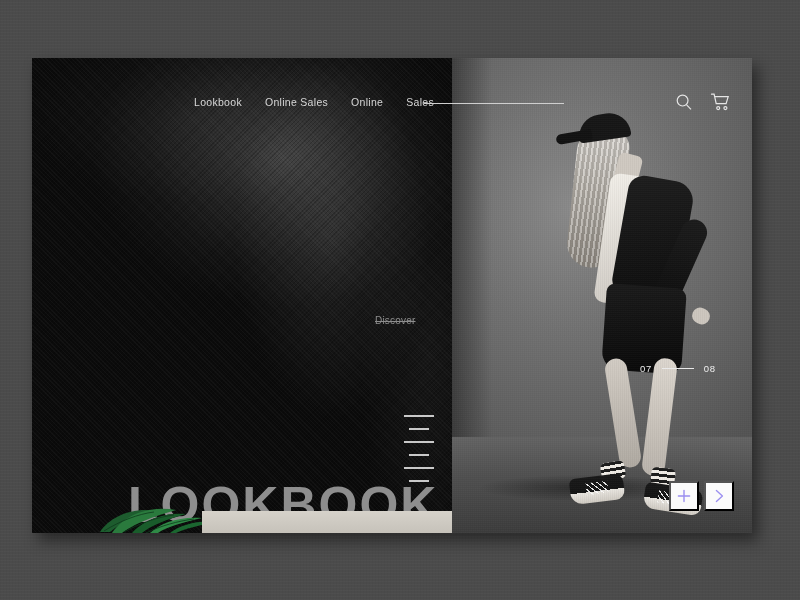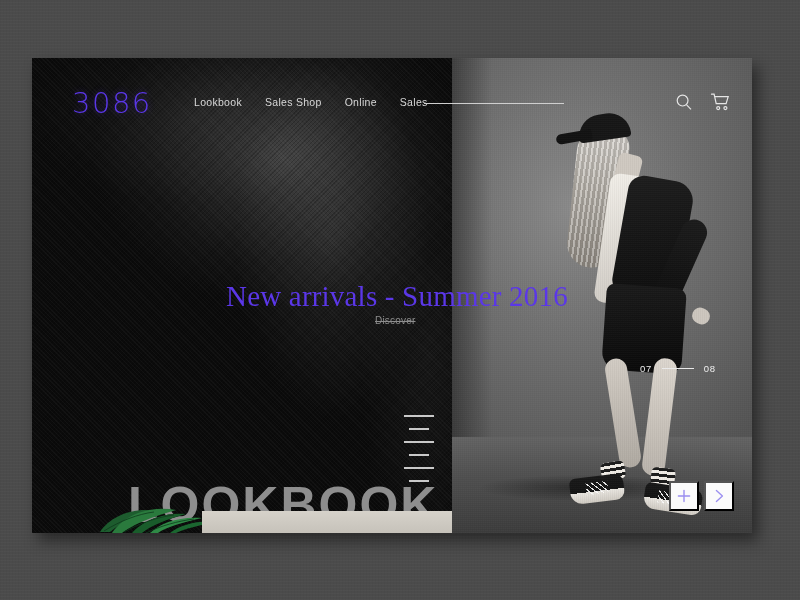--- a/index.html
+++ b/index.html
@@ -300,25 +300,24 @@
       <div class="shoe shoe-back"></div>
       <div class="shoe shoe-front"></div>
       <div class="shoe-laces laces-back"></div>
       <div class="shoe-laces laces-front"></div>
     </div>
     <div class="photo-grain"></div>
   </div>
 
   <header class="site-header">
 
-    <div class="logo">3086</div>
 
     <nav class="main-nav">
       <a href="#" class="nav-link">Lookbook</a>
-      <a href="#" class="nav-link">Sales Shop</a>
+      <a href="#" class="nav-link">Online Sales</a>
       <a href="#" class="nav-link">Online</a>
       <a href="#" class="nav-link">Sales</a>
     </nav>
 
     <div class="header-rule"></div>
 
     <div class="header-tools">
       <span class="icon-btn">
         <svg width="20" height="20" viewBox="0 0 20 20" fill="none" stroke="#e6e6e6" stroke-width="1.2">
           <circle cx="8.6" cy="8.6" r="5.4"></circle>
@@ -328,21 +327,20 @@
       <span class="icon-btn">
         <svg width="22" height="20" viewBox="0 0 22 20" fill="none" stroke="#e6e6e6" stroke-width="1.2" stroke-linecap="round">
           <path d="M1.5 2.2h2.6l2.1 9.4h9.9l2.1-7H5.2"></path>
           <circle cx="8.2" cy="16.1" r="1.5"></circle>
           <circle cx="15.4" cy="16.1" r="1.5"></circle>
         </svg>
       </span>
     </div>
   </header>
 
-  <div class="hero-headline">New arrivals - Summer 2016</div>
 
   <div class="hero-cta">Discover</div>
 
   <div class="tick-stack">
     <span class="tick long"></span>
     <span class="tick short"></span>
     <span class="tick long"></span>
     <span class="tick short"></span>
     <span class="tick long"></span>
     <span class="tick short"></span>

